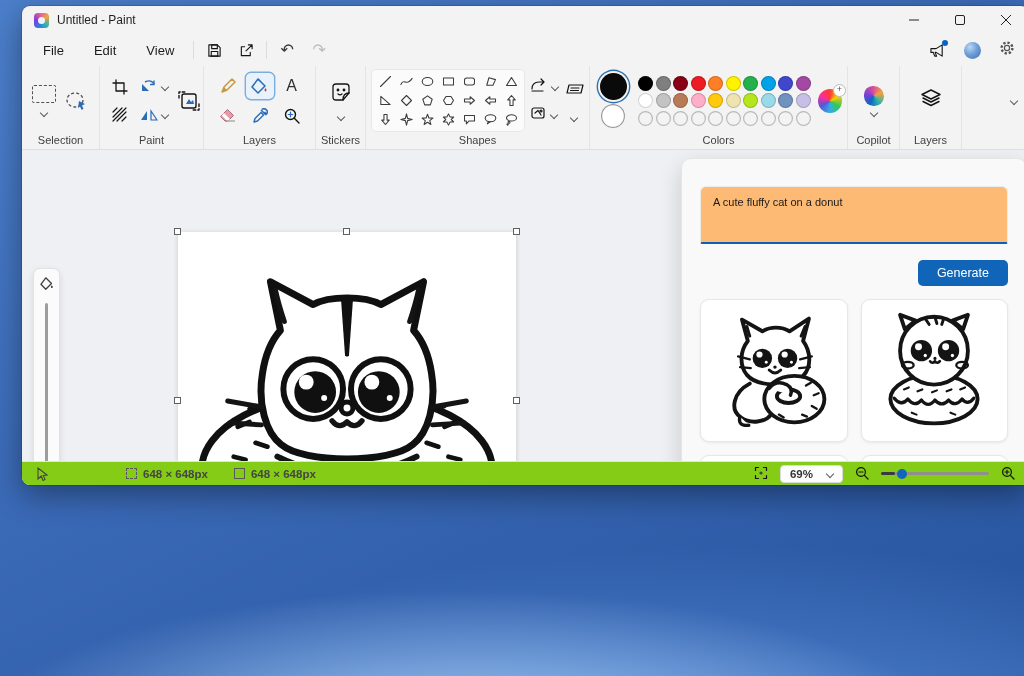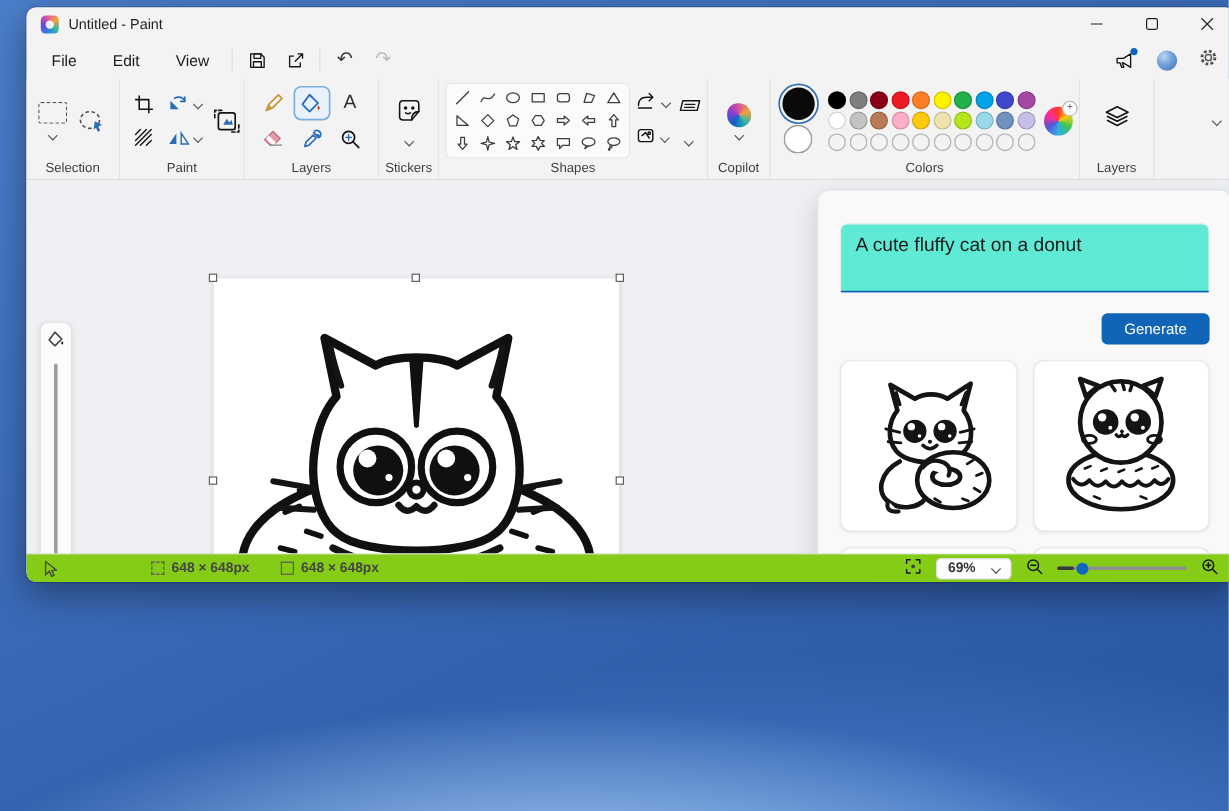--- a/index.html
+++ b/index.html
@@ -89,22 +89,22 @@
   .h-nw{left:-4px;top:-4px;} .h-n{left:calc(50% - 4px);top:-4px;} .h-ne{right:-4px;top:-4px;}
   .h-w{left:-4px;top:calc(50% - 4px);} .h-e{right:-4px;top:calc(50% - 4px);}
   .h-sw{left:-4px;bottom:-4px;} .h-s{left:calc(50% - 4px);bottom:-4px;} .h-se{right:-4px;bottom:-4px;}
 
   
   .cb-panel{position:absolute;left:659px;top:8px;width:346px;height:484px;background:#f9f9f9;
     border:1px solid #e5e5e5;border-radius:10px;box-shadow:0 8px 22px rgba(0,0,0,.16);padding:14px 18px;}
   .cb-header{display:flex;align-items:center;}
   .cb-title{font-size:16px;font-weight:700;color:#1a1a1a;}
   .cb-actions{margin-left:auto;display:flex;align-items:center;gap:18px;}
-  .cb-prompt{margin-top:13px;width:100%;height:58px;background:#5eead4;border:1px solid #ececec;
-    border-bottom:2px solid #0b62b5;border-radius:6px 6px 2px 2px;font-size:16px;color:#1b1b1b;
+  .cb-prompt{margin-top:13px;width:100%;height:58px;background:#fdba74;border:1px solid #ececec;
+    border-bottom:2px solid #0b62b5;border-radius:6px 6px 2px 2px;font-size:11px;color:#1b1b1b;
     padding:9px 12px;resize:none;font-family:"Liberation Sans",sans-serif;outline:none;}
   .cb-generate{display:block;margin:12px 0 0 auto;background:#1065b8;color:#fff;font-size:12.5px;
     padding:6px 19px;border:none;border-radius:5px;cursor:pointer;}
   .thumb-grid{margin-top:13px;display:grid;grid-template-columns:1fr 1fr;gap:13px;}
   .thumb{height:143px;background:#fff;border:1px solid #e7e7e7;border-radius:9px;
     box-shadow:0 1px 3px rgba(0,0,0,.07);display:flex;align-items:center;justify-content:center;}
   .thumb svg{width:126px;height:126px;}
 
   
   .statusbar{height:24px;flex:0 0 auto;background:#84cc16;border-top:1px solid #e2e2e2;
@@ -486,28 +486,20 @@
             <svg width="20" height="16" viewBox="0 0 20 16" class="lineart" stroke="#8a8a8a" stroke-width="1.2">
               <path d="M3 12 L17 12 L19 4 L5 4 Z"></path>
                 <path d="M7 7 H15 M6.5 9.5 H14.5"></path>
             </svg>
           </span>
           <span class="chev"></span>
         </div>
         <div class="rlabel">Shapes</div>
       </div>
 
-      <div class="rgroup g-copilot">
-        <div class="copilot-col">
-          <span class="copilot-blob"></span>
-          <span class="chev"></span>
-        </div>
-        <div class="rlabel">Copilot</div>
-      </div>
-
       <div class="rgroup g-colors">
         <div class="big-swatches">
           <span class="primary-swatch" id="primary-swatch" style="background: rgb(10, 10, 10);"></span>
           <span class="secondary-swatch" id="secondary-swatch" style="background: rgb(255, 255, 255);"></span>
         </div>
         <div id="palette-grid">
             <span class="swatch" style="background: rgb(0, 0, 0);"></span>
             <span class="swatch" style="background: rgb(127, 127, 127);"></span>
             <span class="swatch" style="background: rgb(136, 0, 21);"></span>
             <span class="swatch" style="background: rgb(237, 28, 36);"></span>
@@ -533,20 +525,28 @@
             <span class="swatch empty"></span>
             <span class="swatch empty"></span>
             <span class="swatch empty"></span>
             <span class="swatch empty"></span>
             <span class="swatch empty"></span>
             <span class="swatch empty"></span>
             <span class="swatch empty"></span>
           </div>
         <span class="color-wheel"></span>
         <div class="rlabel">Colors</div>
+      </div>
+
+      <div class="rgroup g-copilot">
+        <div class="copilot-col">
+          <span class="copilot-blob"></span>
+          <span class="chev"></span>
+        </div>
+        <div class="rlabel">Copilot</div>
       </div>
 
       <div class="rgroup g-layers">
         <span>
           <svg width="24" height="22" viewBox="0 0 24 22" class="lineart" stroke="#3d4a66" stroke-width="1.4">
             <path d="M12 2 L21 6.5 L12 11 L3 6.5 Z"></path>
             <path d="M4 10 L12 14 L20 10"></path>
             <path d="M4 13.5 L12 17.5 L20 13.5"></path>
           </svg>
         </span>

